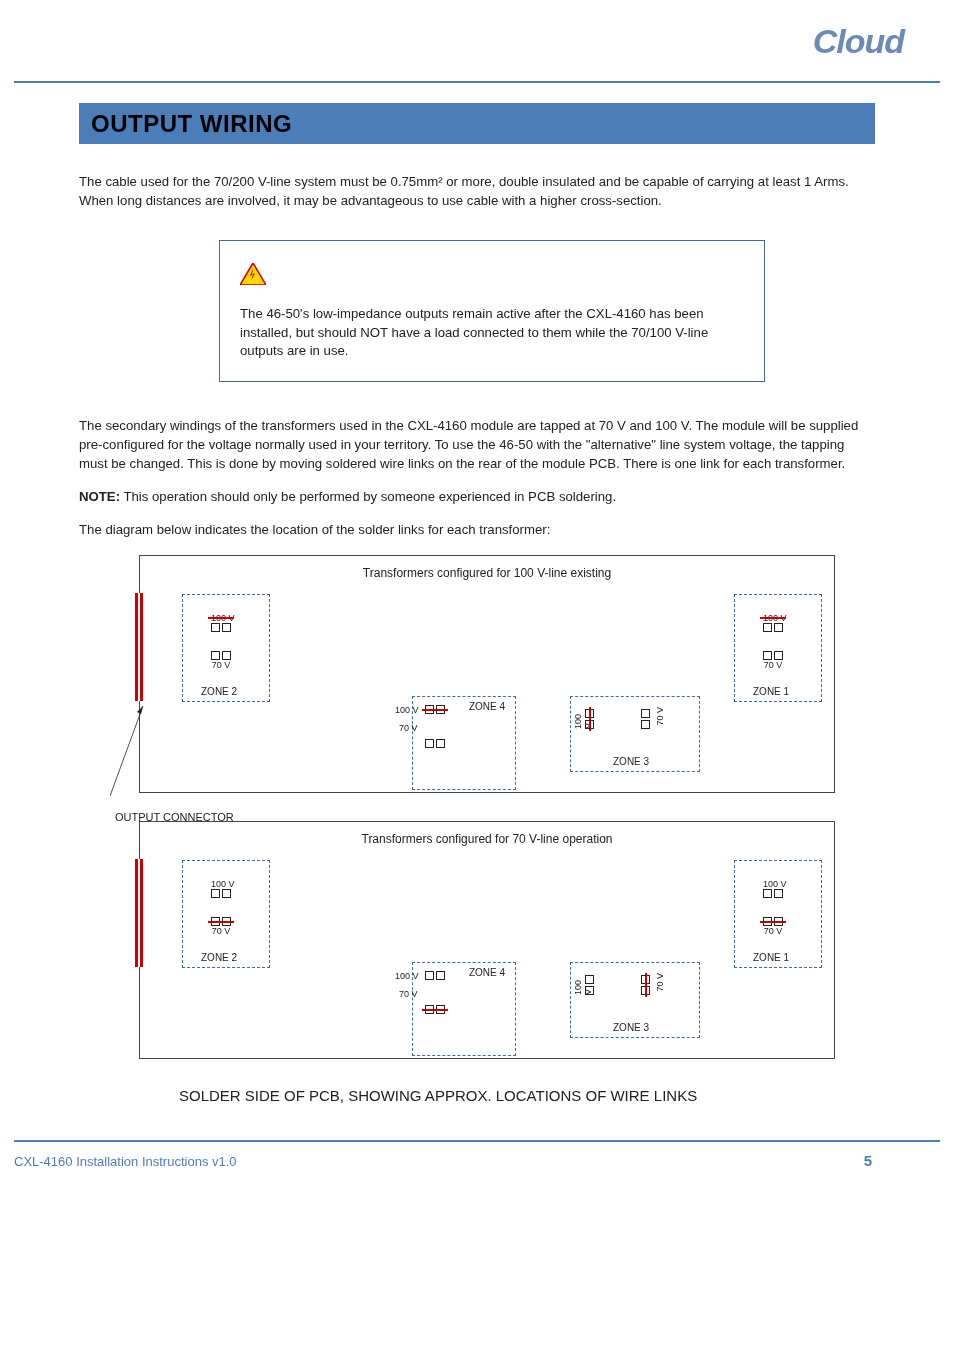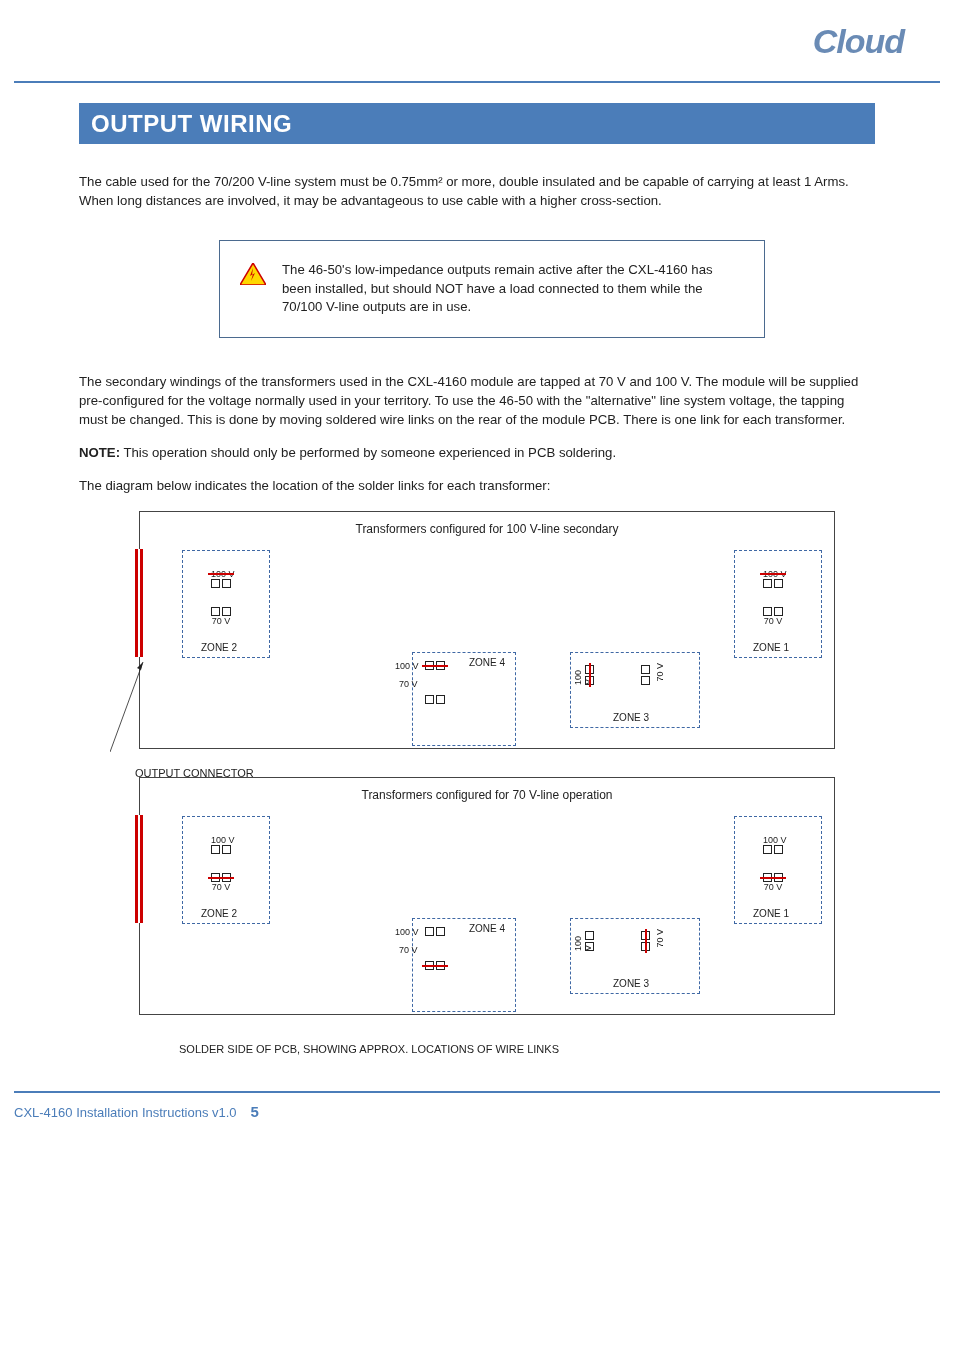--- a/index.html
+++ b/index.html
@@ -29,41 +29,42 @@
     font-weight: 900;
     font-style: italic;
     color: #6a8bb5;
     letter-spacing: -1px;
   }
   .content {
     padding: 20px 65px 0 65px;
   }
   .section-header {
     background: #4b7db9;
-    color: #ffffff;
+    color: #000000;
     font-size: 24px;
     font-weight: bold;
     padding: 7px 12px 6px 12px;
     margin: 0 0 28px 0;
     letter-spacing: 0.5px;
   }
   .body-text {
     font-size: 13.2px;
     line-height: 1.45;
     margin-bottom: 14px;
     color: #222;
   }
   .note-box {
     border: 1.5px solid #4b6a8f;
     padding: 20px 26px 20px 20px;
     margin: 30px 110px 34px 140px;
     position: relative;
     display: flex;
     align-items: flex-start;
     gap: 16px;
+    flex-direction: column;
   }
   .note-icon {
     flex-shrink: 0;
     margin-top: 2px;
   }
   .note-text {
     font-size: 13.2px;
     line-height: 1.4;
   }
   .diagram-container {
@@ -129,31 +130,31 @@
   .arrow-line {
     stroke: #222;
     stroke-width: 0.8;
     fill: none;
   }
   .oc-label {
     font-size: 11px;
     position: absolute;
   }
   .solder-caption {
-    font-size: 11px;
+    font-size: 15px;
     margin: 6px 0 24px 100px;
   }
   .footer-rule {
     height: 2px;
     background: #4b7db9;
     margin: 36px 0 10px 0;
   }
   .footer {
     display: flex;
-    justify-content: flex-start;
+    justify-content: space-between;
     align-items: baseline;
     gap: 14px;
     padding: 0 68px 28px 0;
     font-size: 13px;
   }
   .footer-text { color: #4b7db9; }
   .page-num { color: #4b7db9; font-weight: bold; font-size: 15px; }
   .vpad { writing-mode: vertical-rl; transform: rotate(180deg); font-size: 9px; }
 </style>
 </head>
@@ -183,21 +184,21 @@
     <p class="body-text">The secondary windings of the transformers used in the CXL-4160 module are tapped at 70 V and 100 V. The module will be supplied pre-configured for the voltage normally used in your territory. To use the 46-50 with the "alternative" line system voltage, the tapping must be changed. This is done by moving soldered wire links on the rear of the module PCB. There is one link for each transformer.</p>
 
     <p class="body-text">
       <b>NOTE:</b><span> This operation should only be performed by someone experienced in PCB soldering.</span>
     </p>
 
     <p class="body-text">The diagram below indicates the location of the solder links for each transformer:</p>
 
     <div class="diagram-container">
       <div class="diag-box" style="height:238px;">
-        <div class="diag-title">Transformers configured for 100 V-line secondary</div>
+        <div class="diag-title">Transformers configured for 100 V-line existing</div>
 
         <div class="output-connector" style="left:-5px; top:37px;">
           <div class="oc-vert"></div>
         </div>
         <svg style="position:absolute; left:-30px; top:140px;" width="80" height="110">
           <line x1="0" y1="100" x2="33" y2="10" class="arrow-line"></line>
           <polygon points="33,10 27,16 31,18" fill="#222"></polygon>
         </svg>
 
         <div class="zone" style="left:42px; top:38px; width:88px; height:108px;">
@@ -269,21 +270,21 @@
           <div class="pad-group" style="left:28px; top:56px;">
             <div class="pads">
                 <div class="pad"></div>
                 <div class="pad"></div>
               </div>
             <div class="pad-label" style="text-align:center">70 V</div>
           </div>
           <div class="zone-label" style="left:18px; bottom:4px">ZONE 1</div>
         </div>
       </div>
-      <div class="oc-label" style="margin-left:56px; margin-top:18px">OUTPUT CONNECTOR</div>
+      <div class="oc-label" style="margin-left:36px; margin-top:18px">OUTPUT CONNECTOR</div>
     </div>
 
     <div class="diagram-container">
       <div class="diag-box" style="height:238px;">
         <div class="diag-title">Transformers configured for 70 V-line operation</div>
 
         <div class="output-connector" style="left:-5px; top:37px;">
           <div class="oc-vert"></div>
         </div>
 

